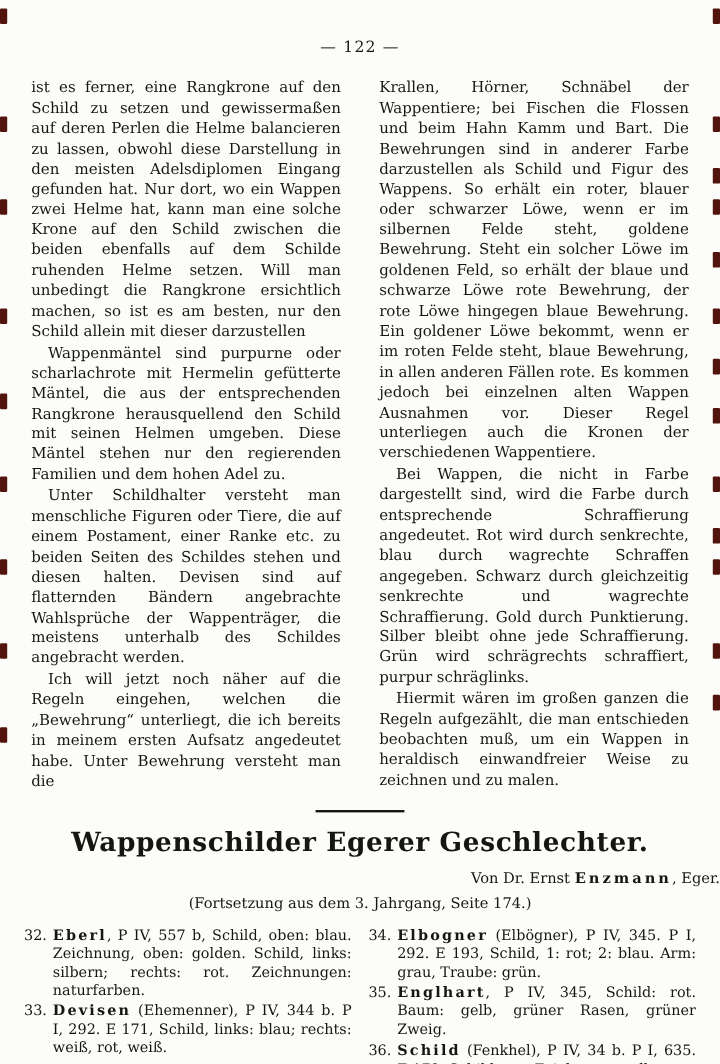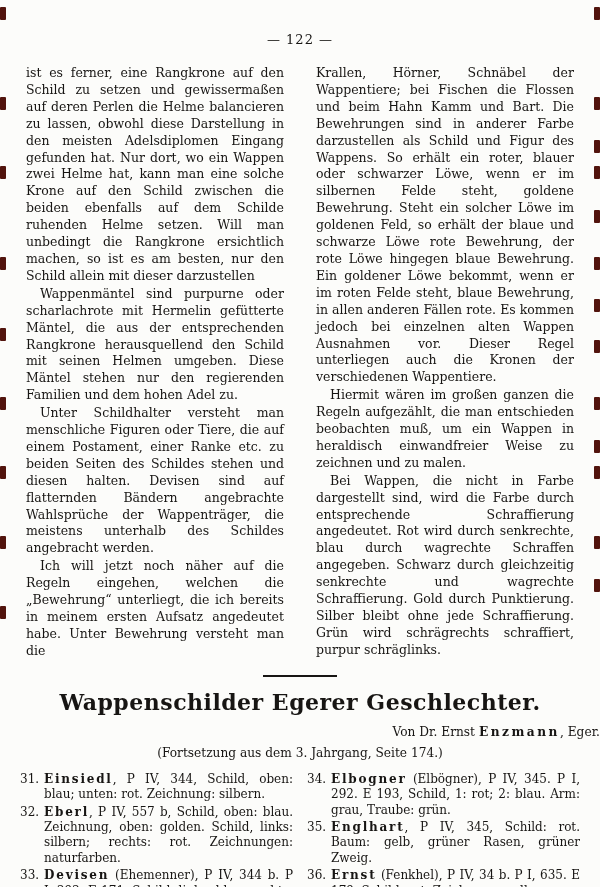--- a/index.html
+++ b/index.html
@@ -94,60 +94,56 @@
 
 <div class="columns">
   <div class="col">
     <p>ist es ferner, eine Rangkrone auf den Schild zu setzen und gewissermaßen auf deren Perlen die Helme balancieren zu lassen, obwohl diese Darstellung in den meisten Adelsdiplomen Eingang gefunden hat. Nur dort, wo ein Wappen zwei Helme hat, kann man eine solche Krone auf den Schild zwischen die beiden ebenfalls auf dem Schilde ruhenden Helme setzen. Will man unbedingt die Rangkrone ersichtlich machen, so ist es am besten, nur den Schild allein mit dieser darzustellen</p>
     <p class="indent">Wappenmäntel sind purpurne oder scharlachrote mit Hermelin gefütterte Mäntel, die aus der entsprechenden Rangkrone herausquellend den Schild mit seinen Helmen umgeben. Diese Mäntel stehen nur den regierenden Familien und dem hohen Adel zu.</p>
     <p class="indent">Unter Schildhalter versteht man menschliche Figuren oder Tiere, die auf einem Postament, einer Ranke etc. zu beiden Seiten des Schildes stehen und diesen halten. Devisen sind auf flatternden Bändern angebrachte Wahlsprüche der Wappenträger, die meistens unterhalb des Schildes angebracht werden.</p>
     <p class="indent">Ich will jetzt noch näher auf die Regeln eingehen, welchen die „Bewehrung“ unterliegt, die ich bereits in meinem ersten Aufsatz angedeutet habe. Unter Bewehrung versteht man die</p>
   </div>
   <div class="col">
     <p>Krallen, Hörner, Schnäbel der Wappentiere; bei Fischen die Flossen und beim Hahn Kamm und Bart. Die Bewehrungen sind in anderer Farbe darzustellen als Schild und Figur des Wappens. So erhält ein roter, blauer oder schwarzer Löwe, wenn er im silbernen Felde steht, goldene Bewehrung. Steht ein solcher Löwe im goldenen Feld, so erhält der blaue und schwarze Löwe rote Bewehrung, der rote Löwe hingegen blaue Bewehrung. Ein goldener Löwe bekommt, wenn er im roten Felde steht, blaue Bewehrung, in allen anderen Fällen rote. Es kommen jedoch bei einzelnen alten Wappen Ausnahmen vor. Dieser Regel unterliegen auch die Kronen der verschiedenen Wappentiere.</p>
+    <p class="indent">Bei Wappen, die nicht in Farbe dargestellt sind, wird die Farbe durch entsprechende Schraffierung angedeutet. Rot wird durch senkrechte, blau durch wagrechte Schraffen angegeben. Schwarz durch gleichzeitig senkrechte und wagrechte Schraffierung. Gold durch Punktierung. Silber bleibt ohne jede Schraffierung. Grün wird schrägrechts schraffiert, purpur schräglinks.</p>
     <p class="indent">Hiermit wären im großen ganzen die Regeln aufgezählt, die man entschieden beobachten muß, um ein Wappen in heraldisch einwandfreier Weise zu zeichnen und zu malen.</p>
-    <p class="indent">Bei Wappen, die nicht in Farbe dargestellt sind, wird die Farbe durch entsprechende Schraffierung angedeutet. Rot wird durch senkrechte, blau durch wagrechte Schraffen angegeben. Schwarz durch gleichzeitig senkrechte und wagrechte Schraffierung. Gold durch Punktierung. Silber bleibt ohne jede Schraffierung. Grün wird schrägrechts schraffiert, purpur schräglinks.</p>
   </div>
 </div>
 
 <div class="separator"></div>
 
 <h1 class="article-title">Wappenschilder Egerer Geschlechter.</h1>
 
 <div class="article-byline"><span>Von Dr. Ernst </span><span class="spaced-name">Enzmann</span><span>, Eger.</span></div>
 
 <div class="article-subtitle">(Fortsetzung aus dem 3. Jahrgang, Seite 174.)</div>
 
 <div class="entries">
   <div class="entry-col">
-    <div class="entry">
-      <span class="entry-num">31.</span>
-      <span class="entry-body"><span class="entry-name">Einsiedl</span><span>, P IV, 344, Schild, oben: blau; unten: rot. Zeichnung: silbern.</span></span>
-    </div>
     <div class="entry">
       <span class="entry-num">32.</span>
       <span class="entry-body"><span class="entry-name">Eberl</span><span>, P IV, 557 b, Schild, oben: blau. Zeichnung, oben: golden. Schild, links: silbern; rechts: rot. Zeichnungen: naturfarben.</span></span>
     </div>
     <div class="entry">
       <span class="entry-num">33.</span>
       <span class="entry-body"><span class="entry-name">Devisen</span><span> (Ehemenner), P IV, 344 b. P I, 292. E 171, Schild, links: blau; rechts: weiß, rot, weiß.</span></span>
     </div>
   </div>
   <div class="entry-col">
     <div class="entry">
       <span class="entry-num">34.</span>
       <span class="entry-body"><span class="entry-name">Elbogner</span><span> (Elbögner), P IV, 345. P I, 292. E 193, Schild, 1: rot; 2: blau. Arm: grau, Traube: grün.</span></span>
     </div>
     <div class="entry">
       <span class="entry-num">35.</span>
       <span class="entry-body"><span class="entry-name">Englhart</span><span>, P IV, 345, Schild: rot. Baum: gelb, grüner Rasen, grüner Zweig.</span></span>
     </div>
     <div class="entry">
       <span class="entry-num">36.</span>
-      <span class="entry-body"><span class="entry-name">Ernst</span><span> (Fenkhel), P IV, 34 b. P I, 635. E 179, Schild: rot. Zeichnung: gelb.</span></span>
+      <span class="entry-body"><span class="entry-name">Schild</span><span> (Fenkhel), P IV, 34 b. P I, 635. E 179, Schild: rot. Zeichnung: gelb.</span></span>
     </div>
     <div class="entry">
       <span class="entry-num">37.</span>
       <span class="entry-body"><span class="entry-name">Feiltsch</span><span>, P IV, 345 b, Schild: 1 blau, 2 gold, 3 rot, 4 blau.</span></span>
     </div>
   </div>
 </div>
 
 <div class="edge-mark left" style="top: 7px; background: rgb(82, 20, 13);"></div>
 <div class="edge-mark left" style="top: 97px; background: rgb(82, 20, 13);"></div>

